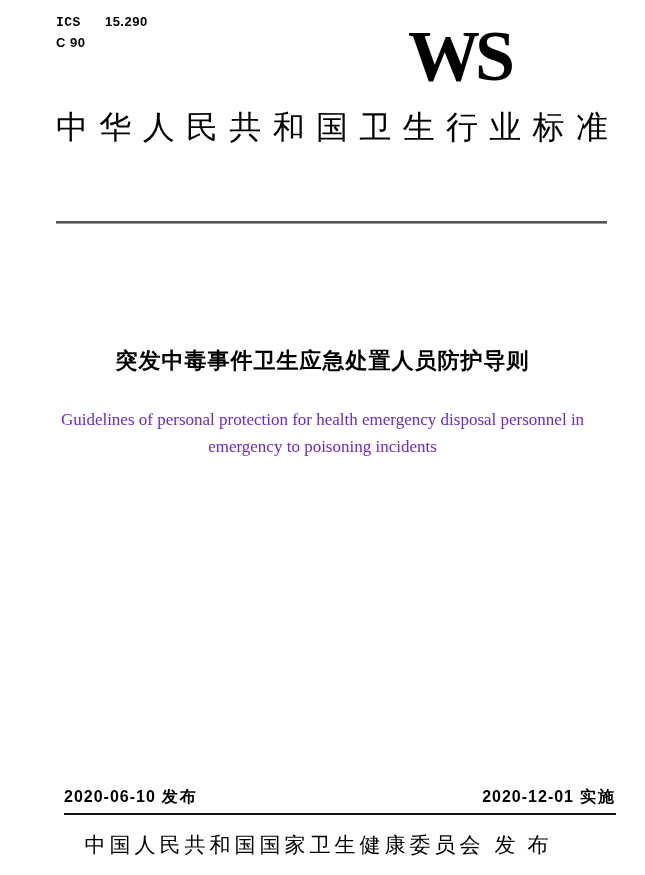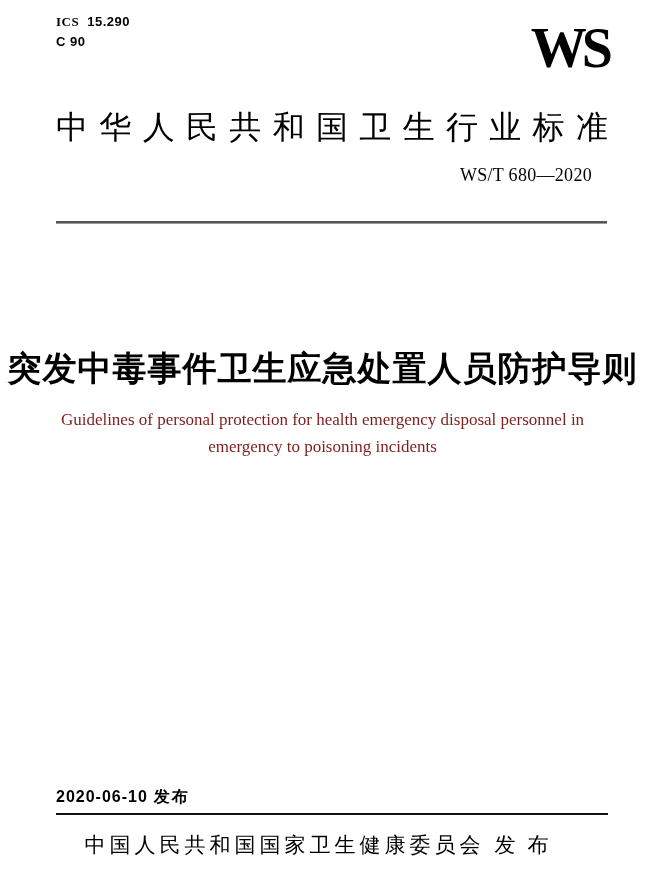--- a/index.html
+++ b/index.html
@@ -18,32 +18,32 @@
   
   .ics-block {
     position: absolute;
     left: 56px;
     top: 12px;
     font-size: 13px;
     font-weight: bold;
     line-height: 20px;
     letter-spacing: 0.5px;
   }
-  .ics-line .ics-label { font-family: Liberation Serif, serif; margin-right: 8px; }
+  .ics-line .ics-label { font-family: Liberation Mono, monospace; margin-right: 24px; }
 
   
   .ws-logo {
     position: absolute;
     left: 408px;
     top: 20px;
     width: 200px;
-    text-align: right;
+    text-align: left;
     font-family: "Liberation Serif", serif;
     font-weight: bold;
-    font-size: 56px;
+    font-size: 72px;
     line-height: 1;
     letter-spacing: -5px;
   }
 
   
   .standard-title {
     position: absolute;
     left: 56px;
     top: 107px;
     width: 552px;
@@ -78,42 +78,42 @@
     background: #555;
     border-bottom: 1px solid #999;
   }
 
   .doc-title-zh {
     position: absolute;
     left: 0;
     top: 346px;
     width: 100%;
     text-align: center;
-    font-size: 34px;
+    font-size: 22px;
     font-weight: bold;
     letter-spacing: 1px;
     white-space: nowrap;
   }
 
   .doc-title-en {
     position: absolute;
     left: 0;
     top: 406px;
     width: 100%;
     text-align: center;
     font-family: "Liberation Serif", serif;
     font-size: 17px;
     line-height: 27px;
-    color: #7f1d1d;
+    color: #6d28d9;
   }
 
   
   .date-row {
     position: absolute;
-    left: 56px;
+    left: 64px;
     top: 787px;
     width: 552px;
     display: flex;
     justify-content: space-between;
     align-items: flex-end;
     padding-bottom: 5px;
     border-bottom: 2px solid #111;
     font-size: 16px;
     font-weight: bold;
     letter-spacing: 1px;
@@ -158,34 +158,36 @@
       <span>和</span>
       <span>国</span>
       <span>卫</span>
       <span>生</span>
       <span>行</span>
       <span>业</span>
       <span>标</span>
       <span>准</span>
     </div>
 
-  <div class="standard-code">WS/T 680—2020</div>
 
   <div class="top-rule"></div>
 
   <div class="doc-title-zh">突发中毒事件卫生应急处置人员防护导则</div>
 
   <div class="doc-title-en">
     <div>Guidelines of personal protection for health emergency disposal personnel in</div>
     <div>emergency to poisoning incidents</div>
   </div>
 
   <div class="date-row">
     <div>
       <span>2020-06-10</span><span class="cn">发布</span>
     </div>
+    <div>
+      <span>2020-12-01</span><span class="cn">实施</span>
+    </div>
   </div>
 
   <div class="issuer-row">
     <span class="issuer">中国人民共和国国家卫生健康委员会</span><span class="publish">发布</span>
   </div>
 
 </div>
 
 </body></html>

